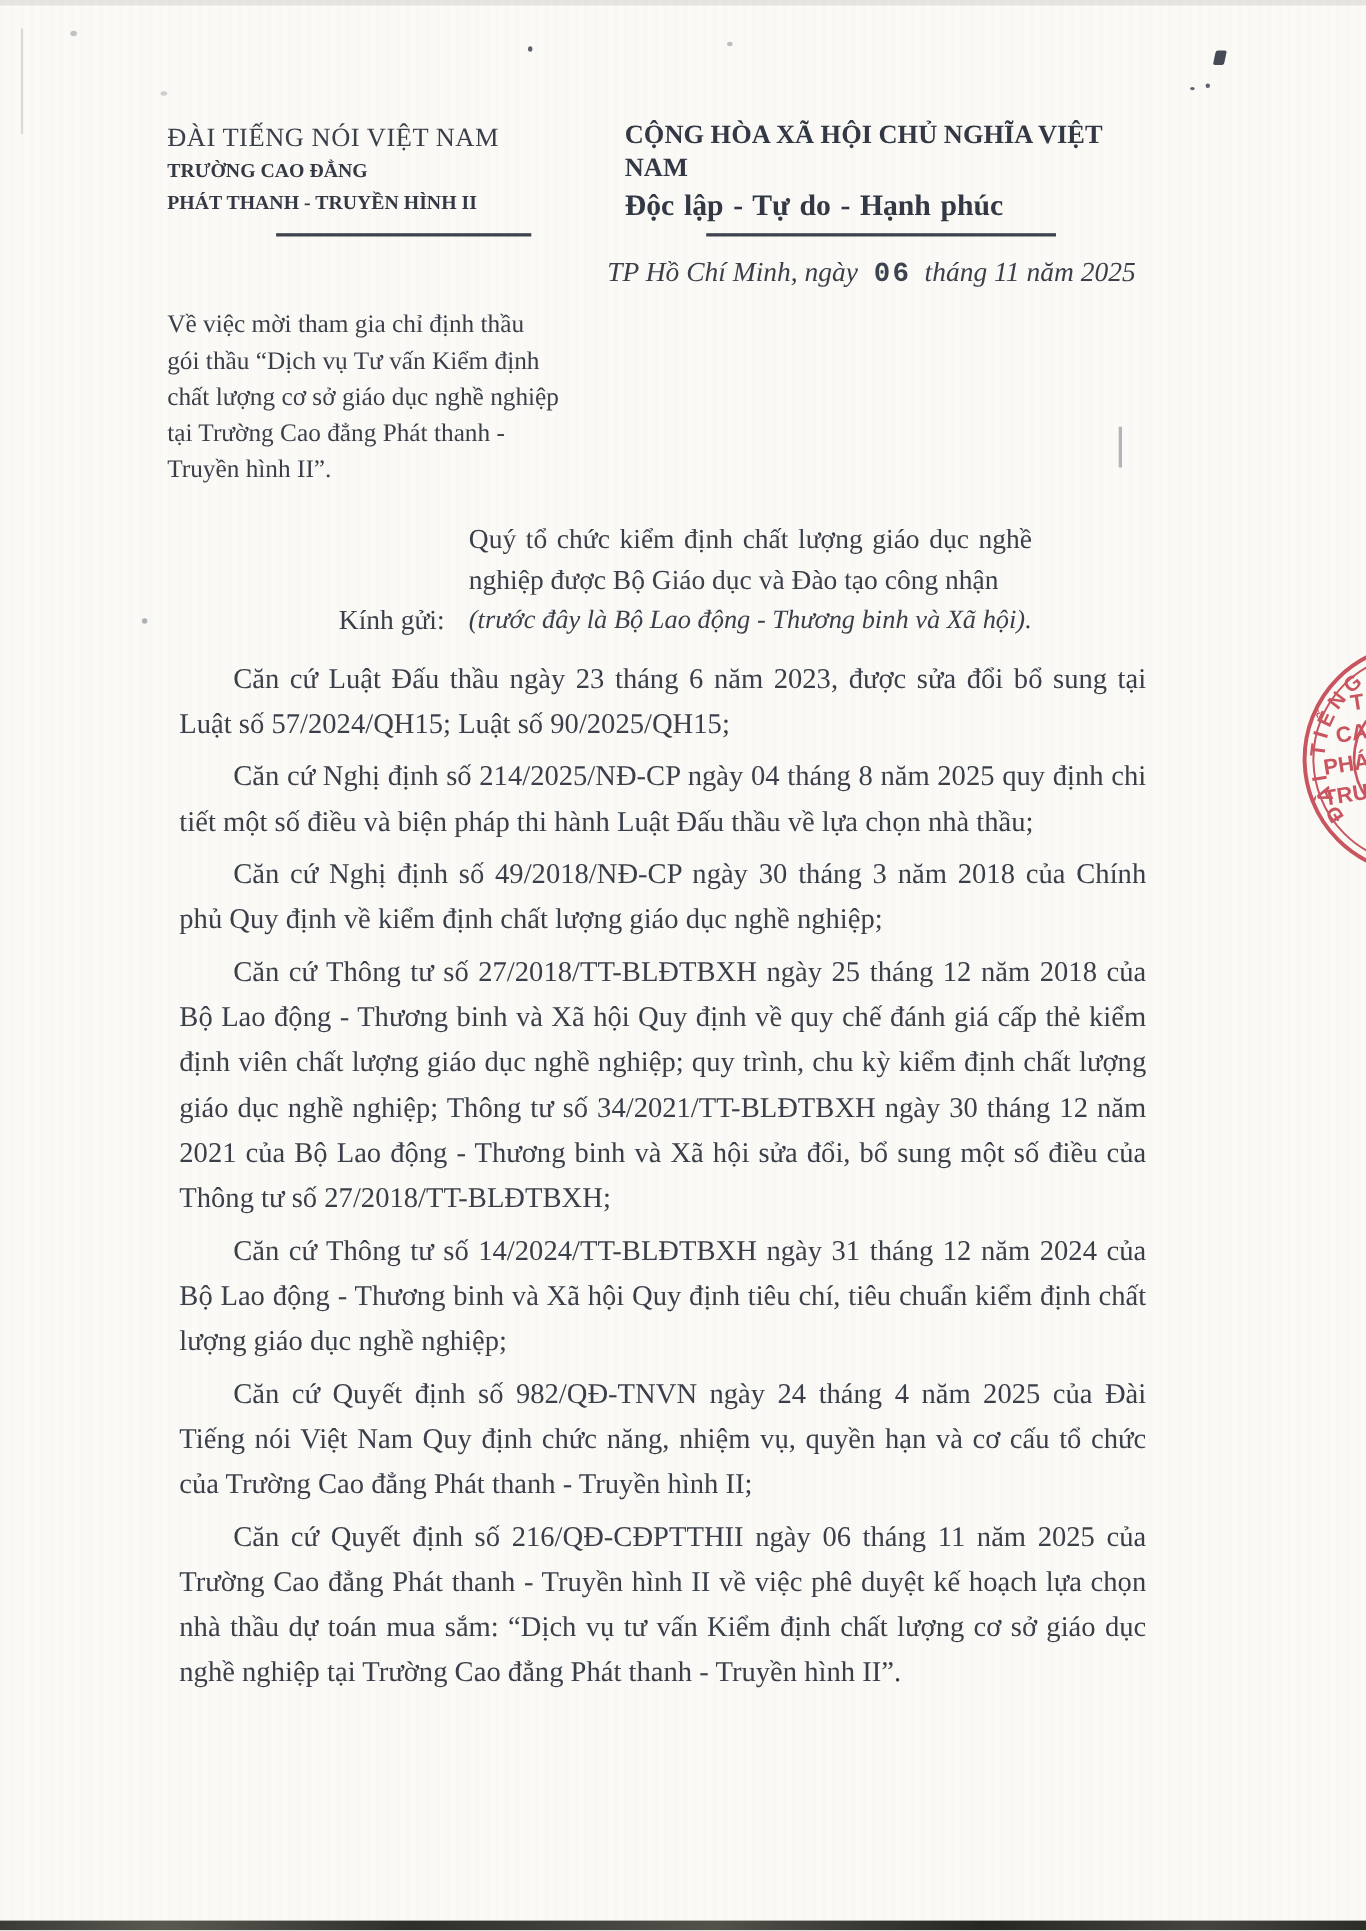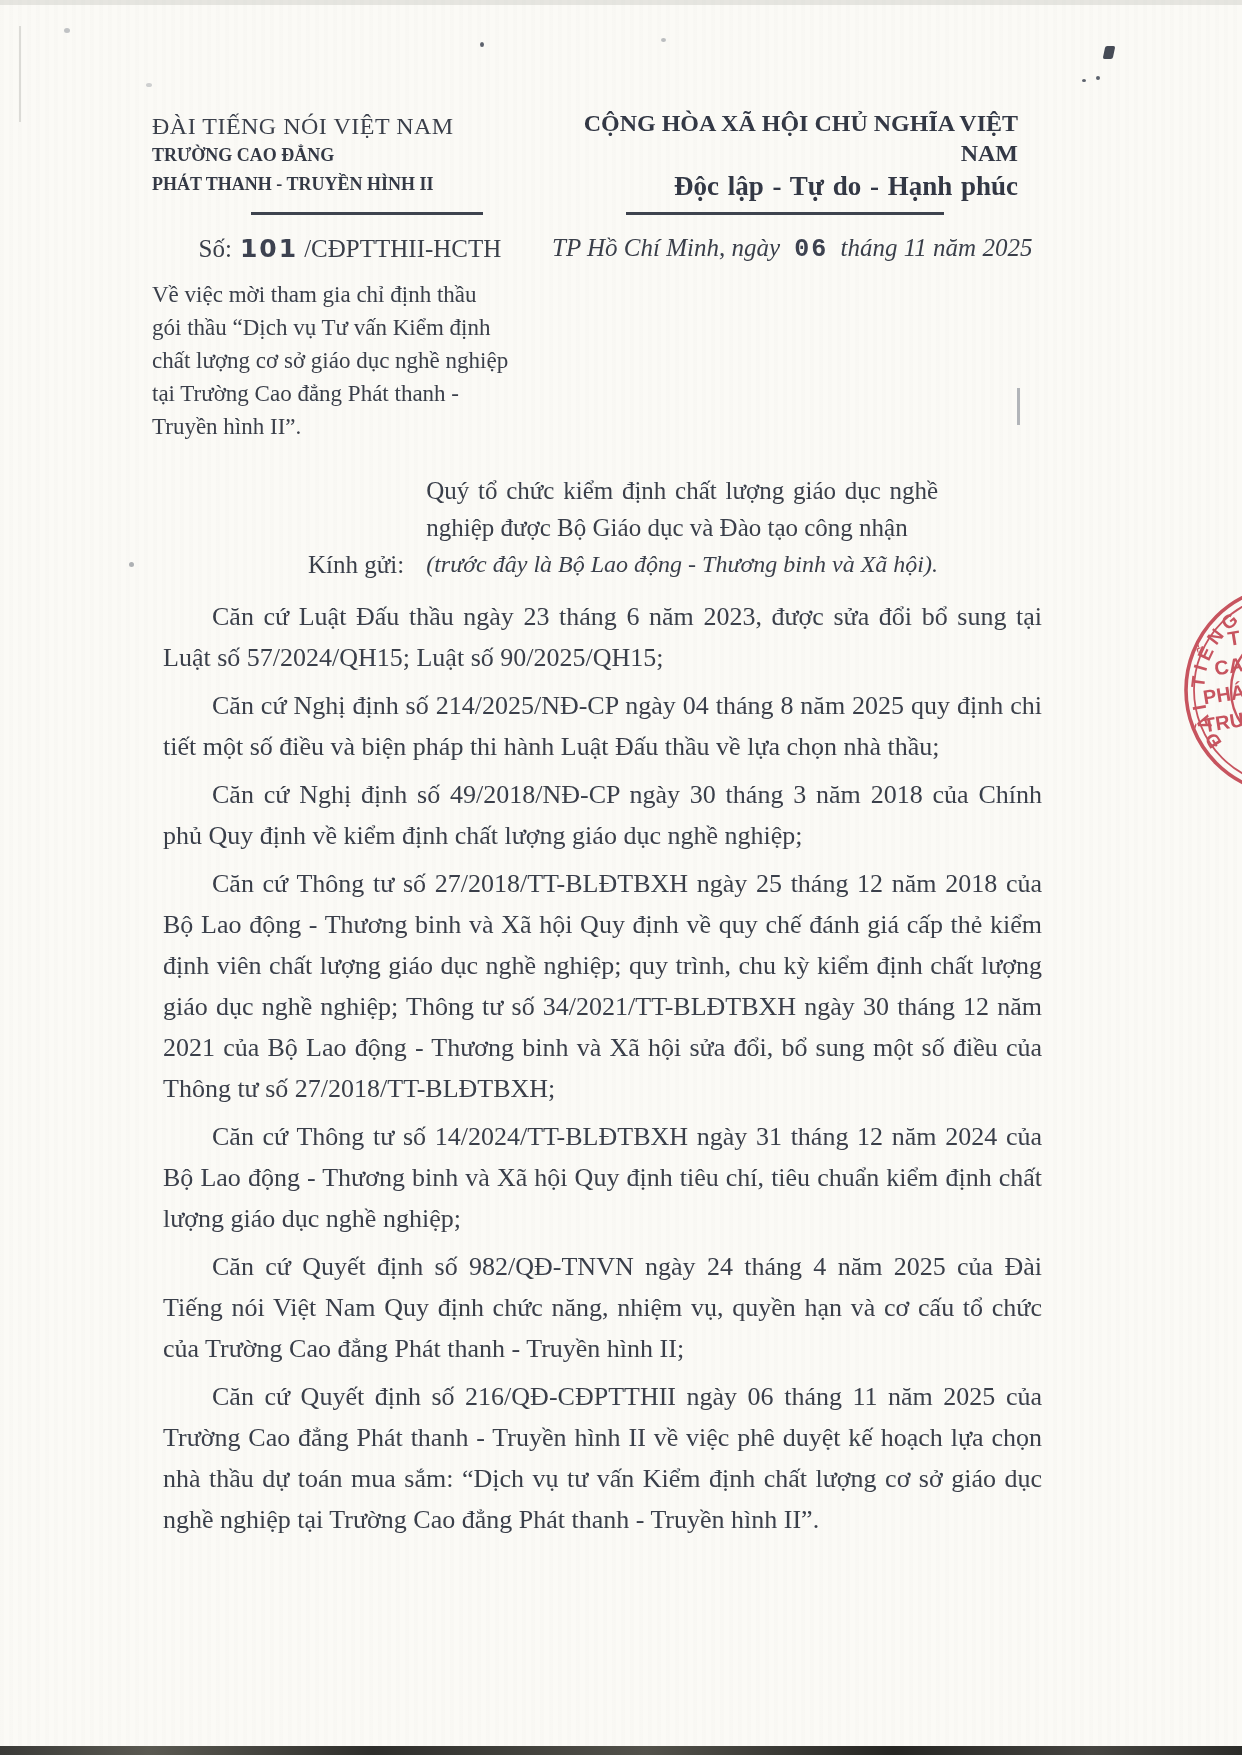--- a/index.html
+++ b/index.html
@@ -11,21 +11,21 @@
     font-family:"Liberation Serif", serif;
     color:#3a3f4a;
   }
   .abs{position:absolute;}
   
   .hdr-left{left:152px;top:112px;width:430px;text-align:left;line-height:29px;font-family:Liberation Serif, serif;}
   .hdr-left .l1{font-size:24px;letter-spacing:.5px;}
   .hdr-left .l2,.hdr-left .l3{font-size:18px;font-weight:bold;color:#343945;}
   .rule{background:#3e434e;height:3px;}
   .rule-left{margin:13px auto 0;width:232px;}
-  .hdr-right{left:552px;top:108px;width:466px;text-align:right;}
+  .hdr-right{left:568px;top:108px;width:466px;text-align:left;}
   .hdr-right .l1{font-size:24px;font-weight:bold;color:#333845;line-height:30px;}
   .hdr-right .l2{font-size:27px;font-weight:bold;color:#333845;line-height:36px;word-spacing:2px;}
   .rule-right{margin:8px auto 0;width:318px;}
   
   .doc-no{left:150px;top:234px;width:400px;text-align:center;font-size:25px;white-space:nowrap;}
   .stamp-digits{font-family:"DejaVu Sans", sans-serif;font-weight:700;font-size:25px;color:#3d4250;letter-spacing:2px;margin:0 6px 0 8px;}
   .date-line{left:552px;top:234px;width:466px;text-align:center;font-size:25px;font-style:italic;white-space:nowrap;}
   .date-line .stamp-digits{font-style:normal;font-family:Liberation Mono, monospace;}
   
   .subject{left:152px;top:278px;width:398px;text-align:left;font-size:23px;line-height:33px;color:#3a3f4a;}
@@ -63,23 +63,20 @@
     <div class="l3">PHÁT THANH - TRUYỀN HÌNH II</div>
     <div class="rule rule-left"></div>
   </div>
 
   <div class="abs hdr-right">
     <div class="l1">CỘNG HÒA XÃ HỘI CHỦ NGHĨA VIỆT NAM</div>
     <div class="l2">Độc lập - Tự do - Hạnh phúc</div>
     <div class="rule rule-right"></div>
   </div>
 
-  <div class="abs doc-no">
-    <span>Số:</span><span class="stamp-digits">101</span><span>/CĐPTTHII-HCTH</span>
-  </div>
 
   <div class="abs date-line">
     <span>TP Hồ Chí Minh, ngày</span>
     <span class="stamp-digits">06</span>
     <span>tháng 11 năm 2025</span>
   </div>
 
   <div class="abs subject">
     <div>Về việc mời tham gia chỉ định thầu</div>
     <div>gói thầu “Dịch vụ Tư vấn Kiểm định</div>

